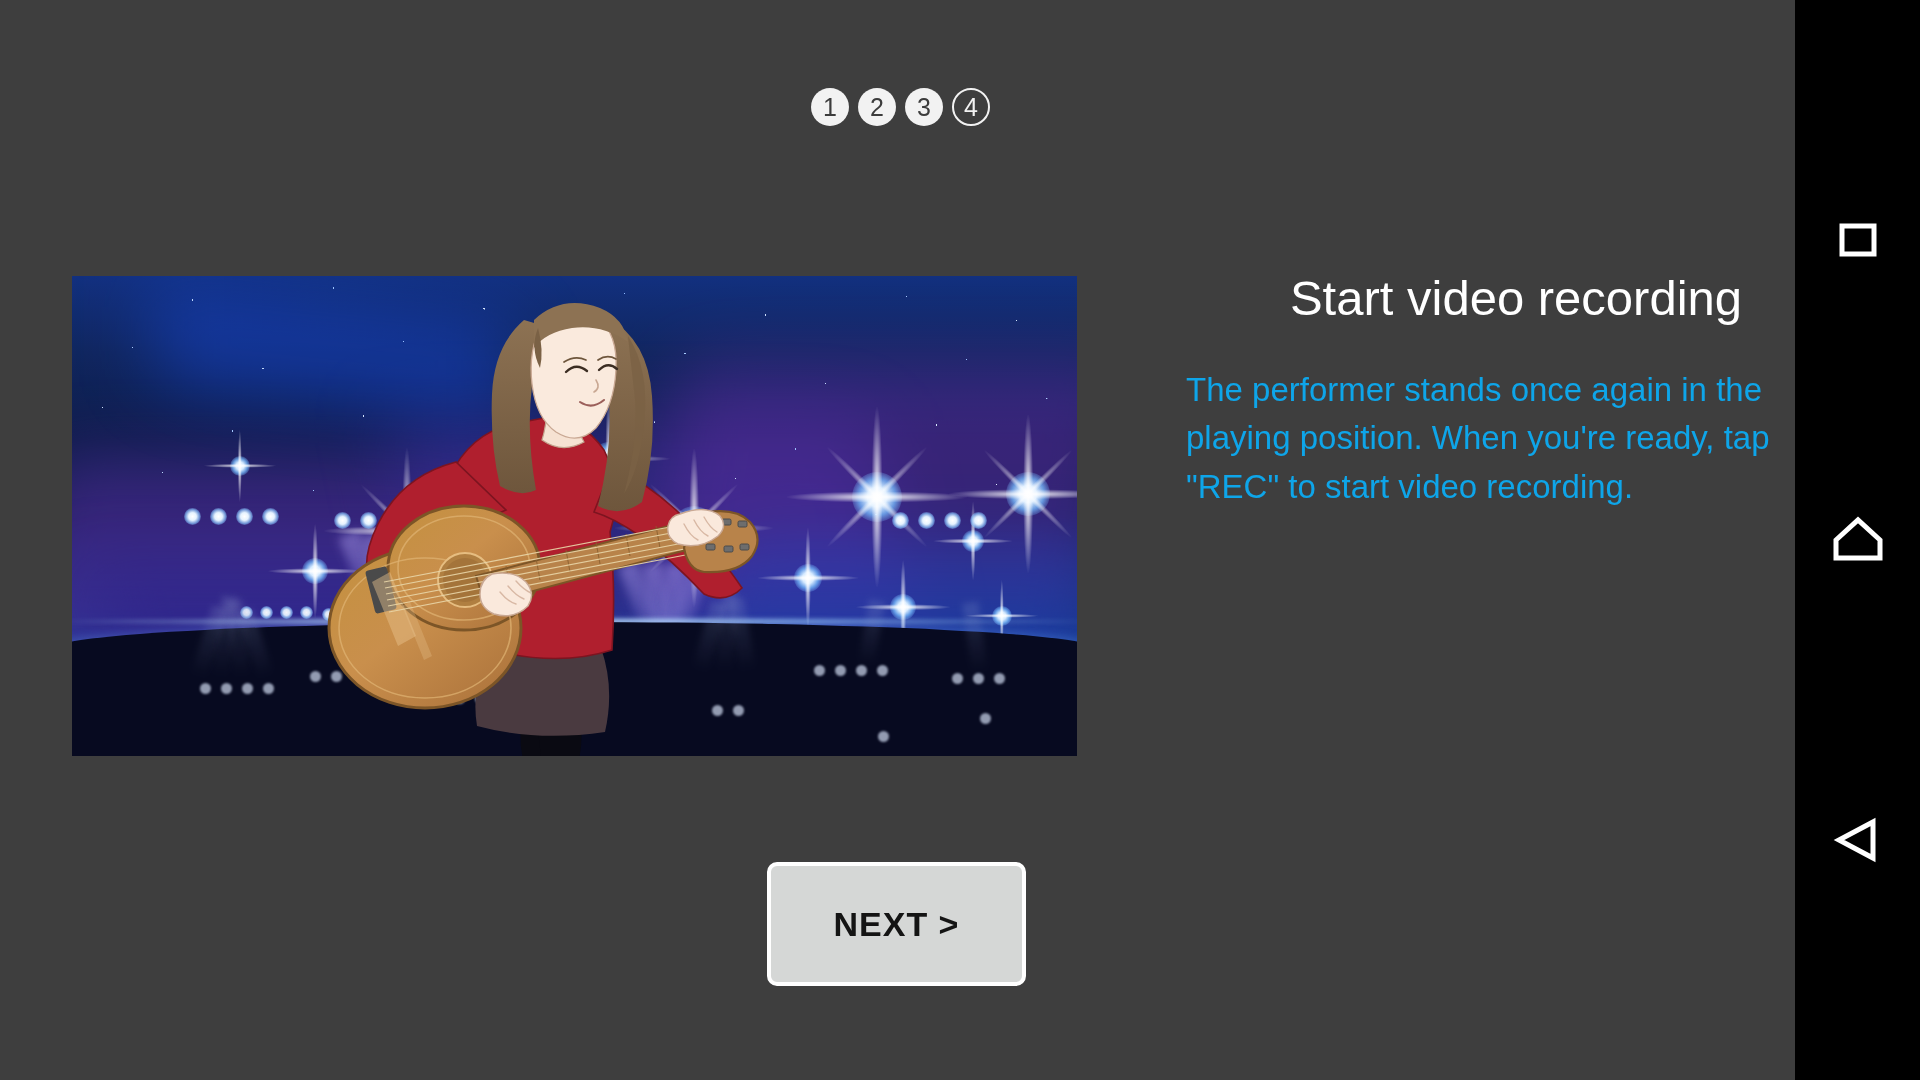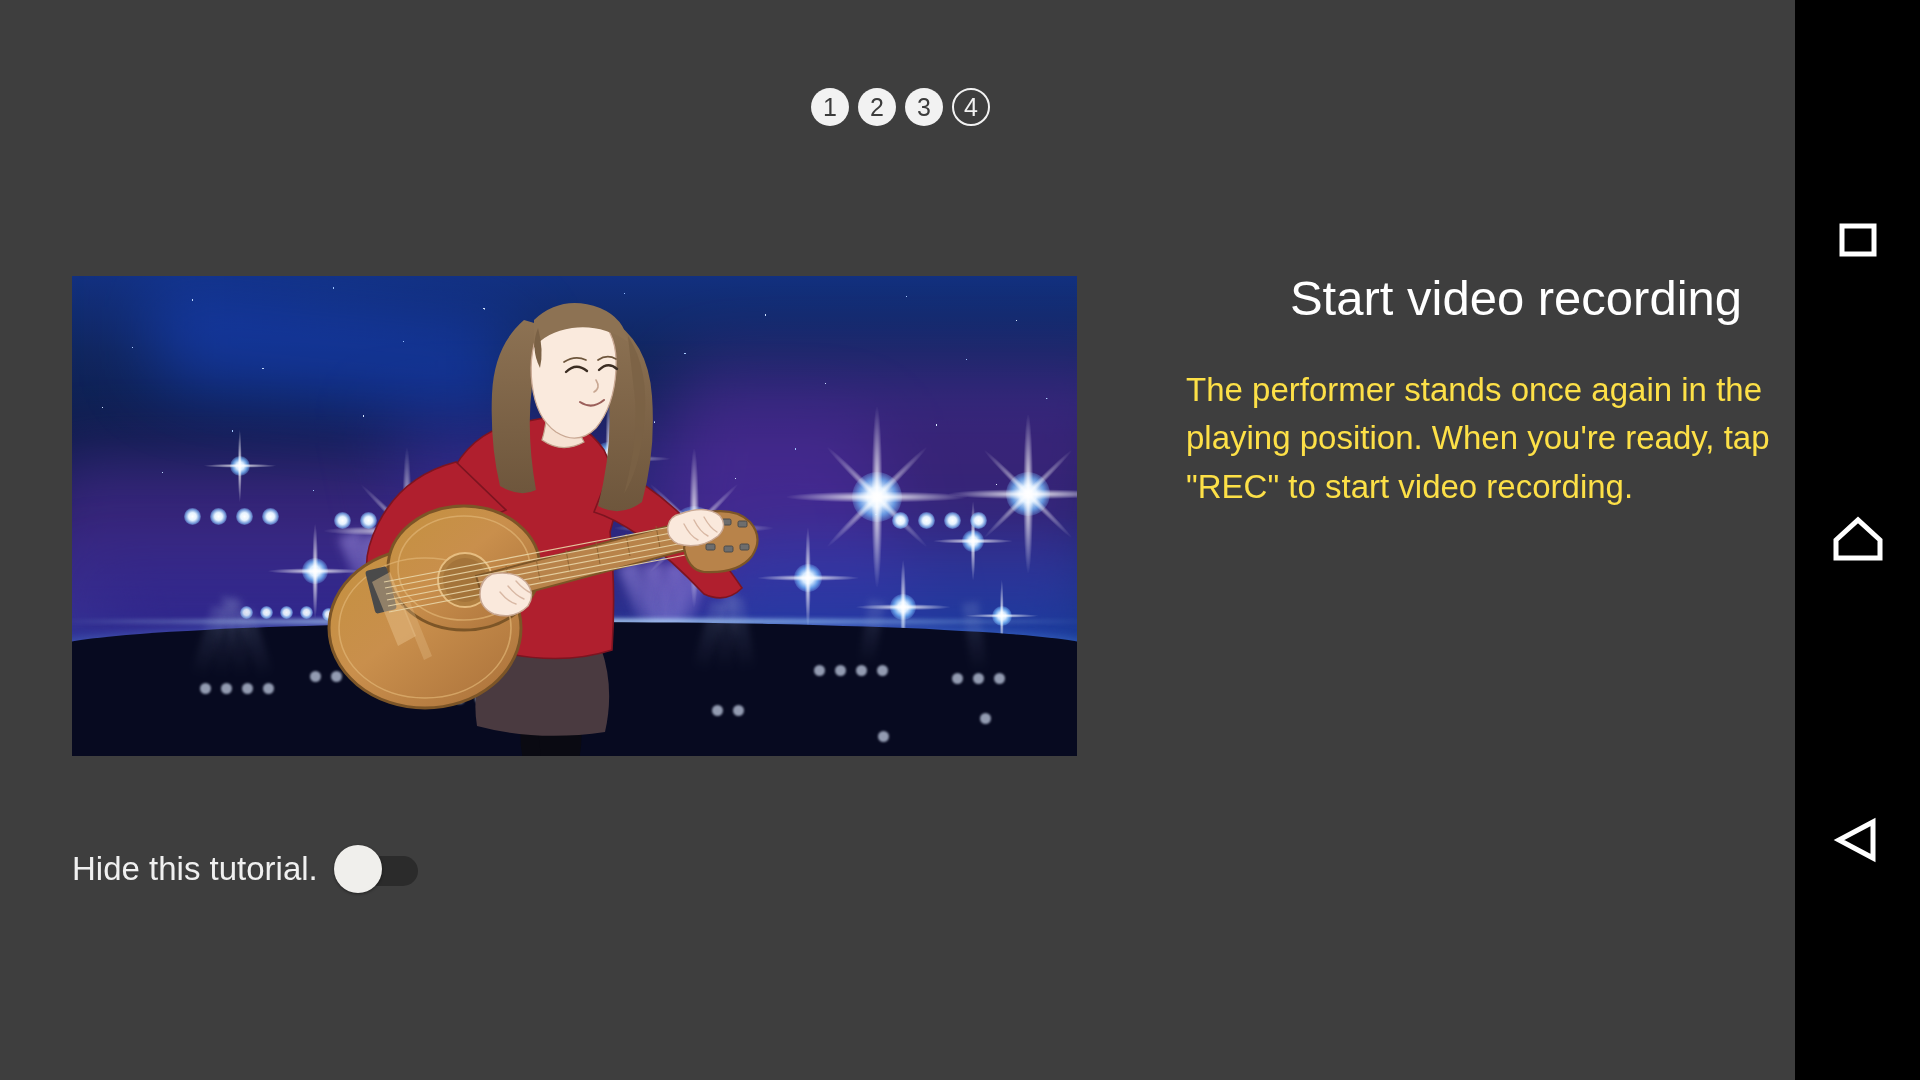--- a/index.html
+++ b/index.html
@@ -186,21 +186,21 @@
     font-size:49px;
     color:#ffffff;
     text-align:center;
     line-height:1.1;
     margin-bottom:40px;
     white-space:nowrap;
   }
   .panel-body {
     font-size:33px;
     line-height:1.47;
-    color:#fde047;
+    color:#0ea5e9;
     text-align:left;
   }
 
   
   .hide-row {
     position:absolute;
     left:72px; top:848px;
     display:flex; align-items:center; gap:16px;
   }
   .hide-label { font-size:33px; color:#f0f0f0; }
@@ -522,28 +522,24 @@
         <path d="M632 241 q6 11 13 15"></path>
       </g>
     </svg>
   </div>
 
   <div class="panel">
     <div class="panel-title">Start video recording</div>
     <div class="panel-body">The performer stands once again in the playing position. When you're ready, tap "REC" to start video recording.</div>
   </div>
 
-  <div class="hide-row">
-    <div class="hide-label">Hide this tutorial.</div>
-    <div class="toggle">
-      <div class="toggle-track"></div>
-      <div class="toggle-knob"></div>
-    </div>
+
+  <div class="next-btn">
+    <span>NEXT &gt;</span>
   </div>
-
 
   <div class="navbar">
     <div class="nav-btn nav-recents">
       <svg width="48" height="48" viewBox="0 0 48 48">
         <rect x="8" y="10" width="32" height="28" fill="none" stroke="#ffffff" stroke-width="5"></rect>
       </svg>
     </div>
     <div class="nav-btn nav-home">
       <svg width="56" height="52" viewBox="0 0 56 52">
         <path d="M6 26 L28 6 L50 26 L50 44 L6 44 Z" fill="none" stroke="#ffffff" stroke-width="5" stroke-linejoin="miter"></path>

